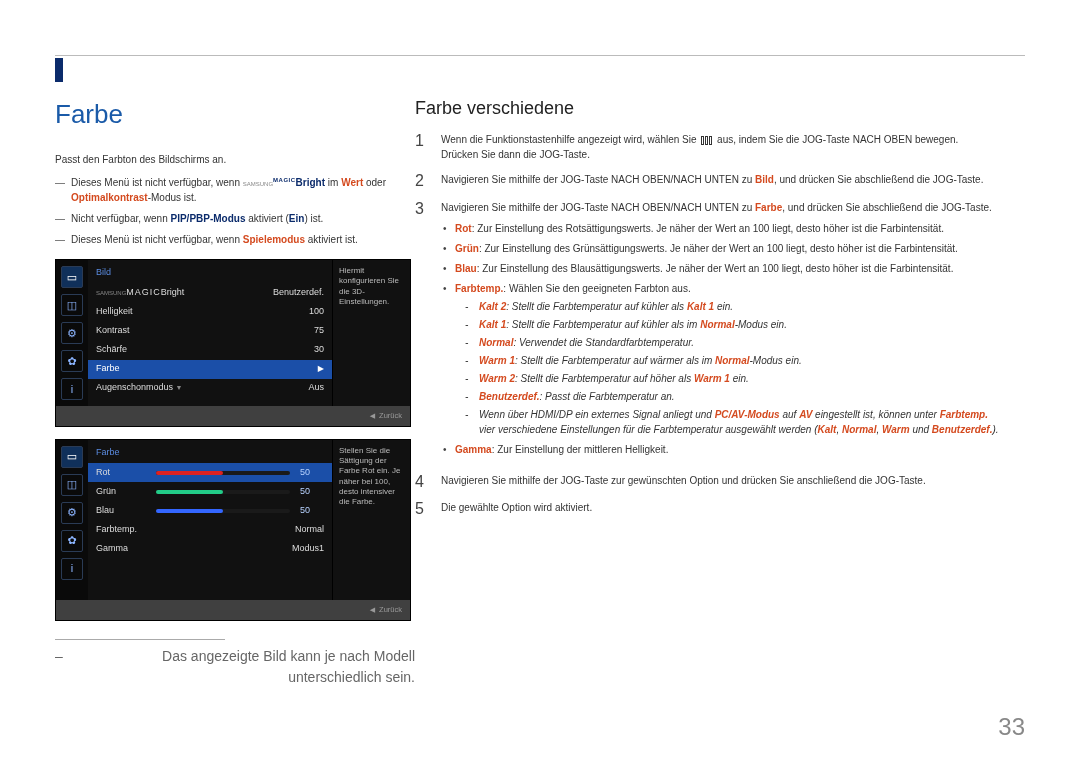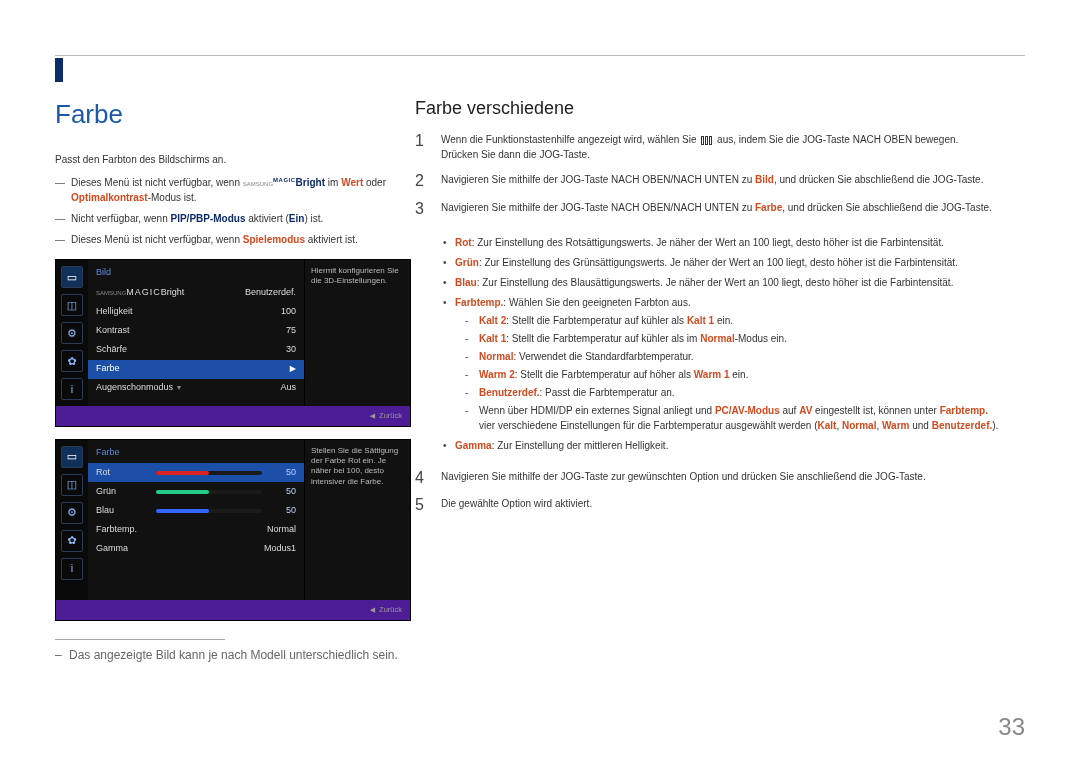--- a/index.html
+++ b/index.html
@@ -54,39 +54,39 @@
   .osd-row {
     display: flex; justify-content: space-between; align-items: center;
     padding: 3px 8px; height: 19px;
   }
   .osd-row.sel { background: #1b4fa8; color: #fff; }
   .osd-row .arrow { color: #fff; font-size: 8px; }
   .bar { height: 4px; background: #1a1a1a; border-radius: 2px; flex: 1; margin: 0 6px; position: relative; }
   .bar > span { position: absolute; left: 0; top: 0; bottom: 0; border-radius: 2px; }
   .osd-row-flex { display:flex; align-items:center; padding: 3px 8px; height: 19px; gap:4px;}
   .osd-row-flex .lbl { width: 50px; flex: 0 0 50px; }
-  .osd-row-flex .val { width: 24px; text-align: right; color:#b7d2ff; }
+  .osd-row-flex .val { width: 24px; color:#b7d2ff; }
   .osd-help {
-    width: 106px; padding: 6px 6px; font-size: 8px; line-height: 1.3; color: #bbb;
+    width: 78px; padding: 6px 6px; font-size: 8px; line-height: 1.3; color: #bbb;
     border-left: 1px solid #000;
   }
-  .osd-foot { text-align: right; font-size: 7.5px; padding: 4px 8px; color: #999; background:#4c1d95; }
+  .osd-foot { text-align: right; font-size: 7.5px; padding: 4px 8px; color: #999; background:#404040; }
   .osd-foot::before { content: "◀"; margin-right: 4px; font-size: 7px; }
   .page-num { position: absolute; bottom: 18px; right: 55px; font-size: 24px; color: #888; }
   .footnote-rule { width: 170px; height: 1px; background: #aaa; margin: 18px 0 6px 0; }
-  .footnote { font-size: 12px; color: #666; position: relative; padding-left: 14px; }
+  .footnote { font-size: 14px; color: #666; position: relative; padding-left: 14px; text-align: right; }
   .footnote::before { content: "–"; position: absolute; left: 0; }
   .steps { list-style: none; }
   .steps > li { display: flex; gap: 12px; margin-bottom: 10px; }
   .step-n { font-size: 16px; color: #444; width: 14px; flex: 0 0 14px; line-height: 1.1; }
   .step-body { flex: 1; font-size: 10px; }
-  .bullets { list-style: none; margin: 20px 0 6px 0; }
+  .bullets { list-style: none; margin: 6px 0 6px 0; }
   .bullets > li { position: relative; padding-left: 14px; margin-bottom: 5px; }
   .bullets > li::before { content: "•"; position: absolute; left: 2px; color: #444; }
-  .subdash { list-style: none; margin: 3px 0 3px 10px; }
+  .subdash { list-style: none; margin: 3px 0 3px 10px; font-style: italic; }
   .subdash > li { position: relative; padding-left: 14px; margin-bottom: 3px; }
   .subdash > li::before { content: "-"; position: absolute; left: 0; color: #444; }
   .menu-icon { display:inline-flex; gap:1px; vertical-align:middle; margin: 0 2px;}
   .menu-icon span { width:3px; height:9px; border:1px solid #333; background:#fff; display:inline-block;}
   .small-magic { font-size: 6px; letter-spacing: 0.5px; vertical-align: super; }
   .sm-br { font-size:6px; color:#888;}
 </style>
 </head>
 <body>
 
@@ -228,20 +228,21 @@
           <span>Navigieren Sie mithilfe der JOG-Taste NACH OBEN/NACH UNTEN zu </span><span class="hl">Farbe</span><span>, und drücken Sie abschließend die JOG-Taste.</span>
           <ul class="bullets">
             <li><span class="hl">Rot</span><span>: Zur Einstellung des Rotsättigungswerts. Je näher der Wert an 100 liegt, desto höher ist die Farbintensität.</span></li>
             <li><span class="hl">Grün</span><span>: Zur Einstellung des Grünsättigungswerts. Je näher der Wert an 100 liegt, desto höher ist die Farbintensität.</span></li>
             <li><span class="hl">Blau</span><span>: Zur Einstellung des Blausättigungswerts. Je näher der Wert an 100 liegt, desto höher ist die Farbintensität.</span></li>
             <li><span class="hl">Farbtemp.</span><span>: Wählen Sie den geeigneten Farbton aus.</span>
               <ul class="subdash">
                 <li><span class="hl">Kalt 2</span><span>: Stellt die Farbtemperatur auf kühler als </span><span class="hl">Kalt 1</span><span> ein.</span></li>
                 <li><span class="hl">Kalt 1</span><span>: Stellt die Farbtemperatur auf kühler als im </span><span class="hl">Normal</span><span>-Modus ein.</span></li>
                 <li><span class="hl">Normal</span><span>: Verwendet die Standardfarbtemperatur.</span></li>
+                <li><span class="hl">Warm 1</span><span>: Stellt die Farbtemperatur auf wärmer als im </span><span class="hl">Normal</span><span>-Modus ein.</span></li>
                 <li><span class="hl">Warm 2</span><span>: Stellt die Farbtemperatur auf höher als </span><span class="hl">Warm 1</span><span> ein.</span></li>
                 <li><span class="hl">Benutzerdef.</span><span>: Passt die Farbtemperatur an.</span></li>
                 <li>
                   <span>Wenn über HDMI/DP ein externes Signal anliegt und </span><span class="hl">PC/AV-Modus</span><span> auf </span><span class="hl">AV</span><span> eingestellt ist, können unter </span><span class="hl">Farbtemp.</span><br>
                   <span> vier verschiedene Einstellungen für die Farbtemperatur ausgewählt werden (</span><span class="hl">Kalt</span><span>, </span><span class="hl">Normal</span><span>, </span><span class="hl">Warm</span><span> und </span><span class="hl">Benutzerdef.</span><span>).</span>
                 </li>
               </ul>
             </li>
             <li><span class="hl">Gamma</span><span>: Zur Einstellung der mittleren Helligkeit.</span>
             </li>

